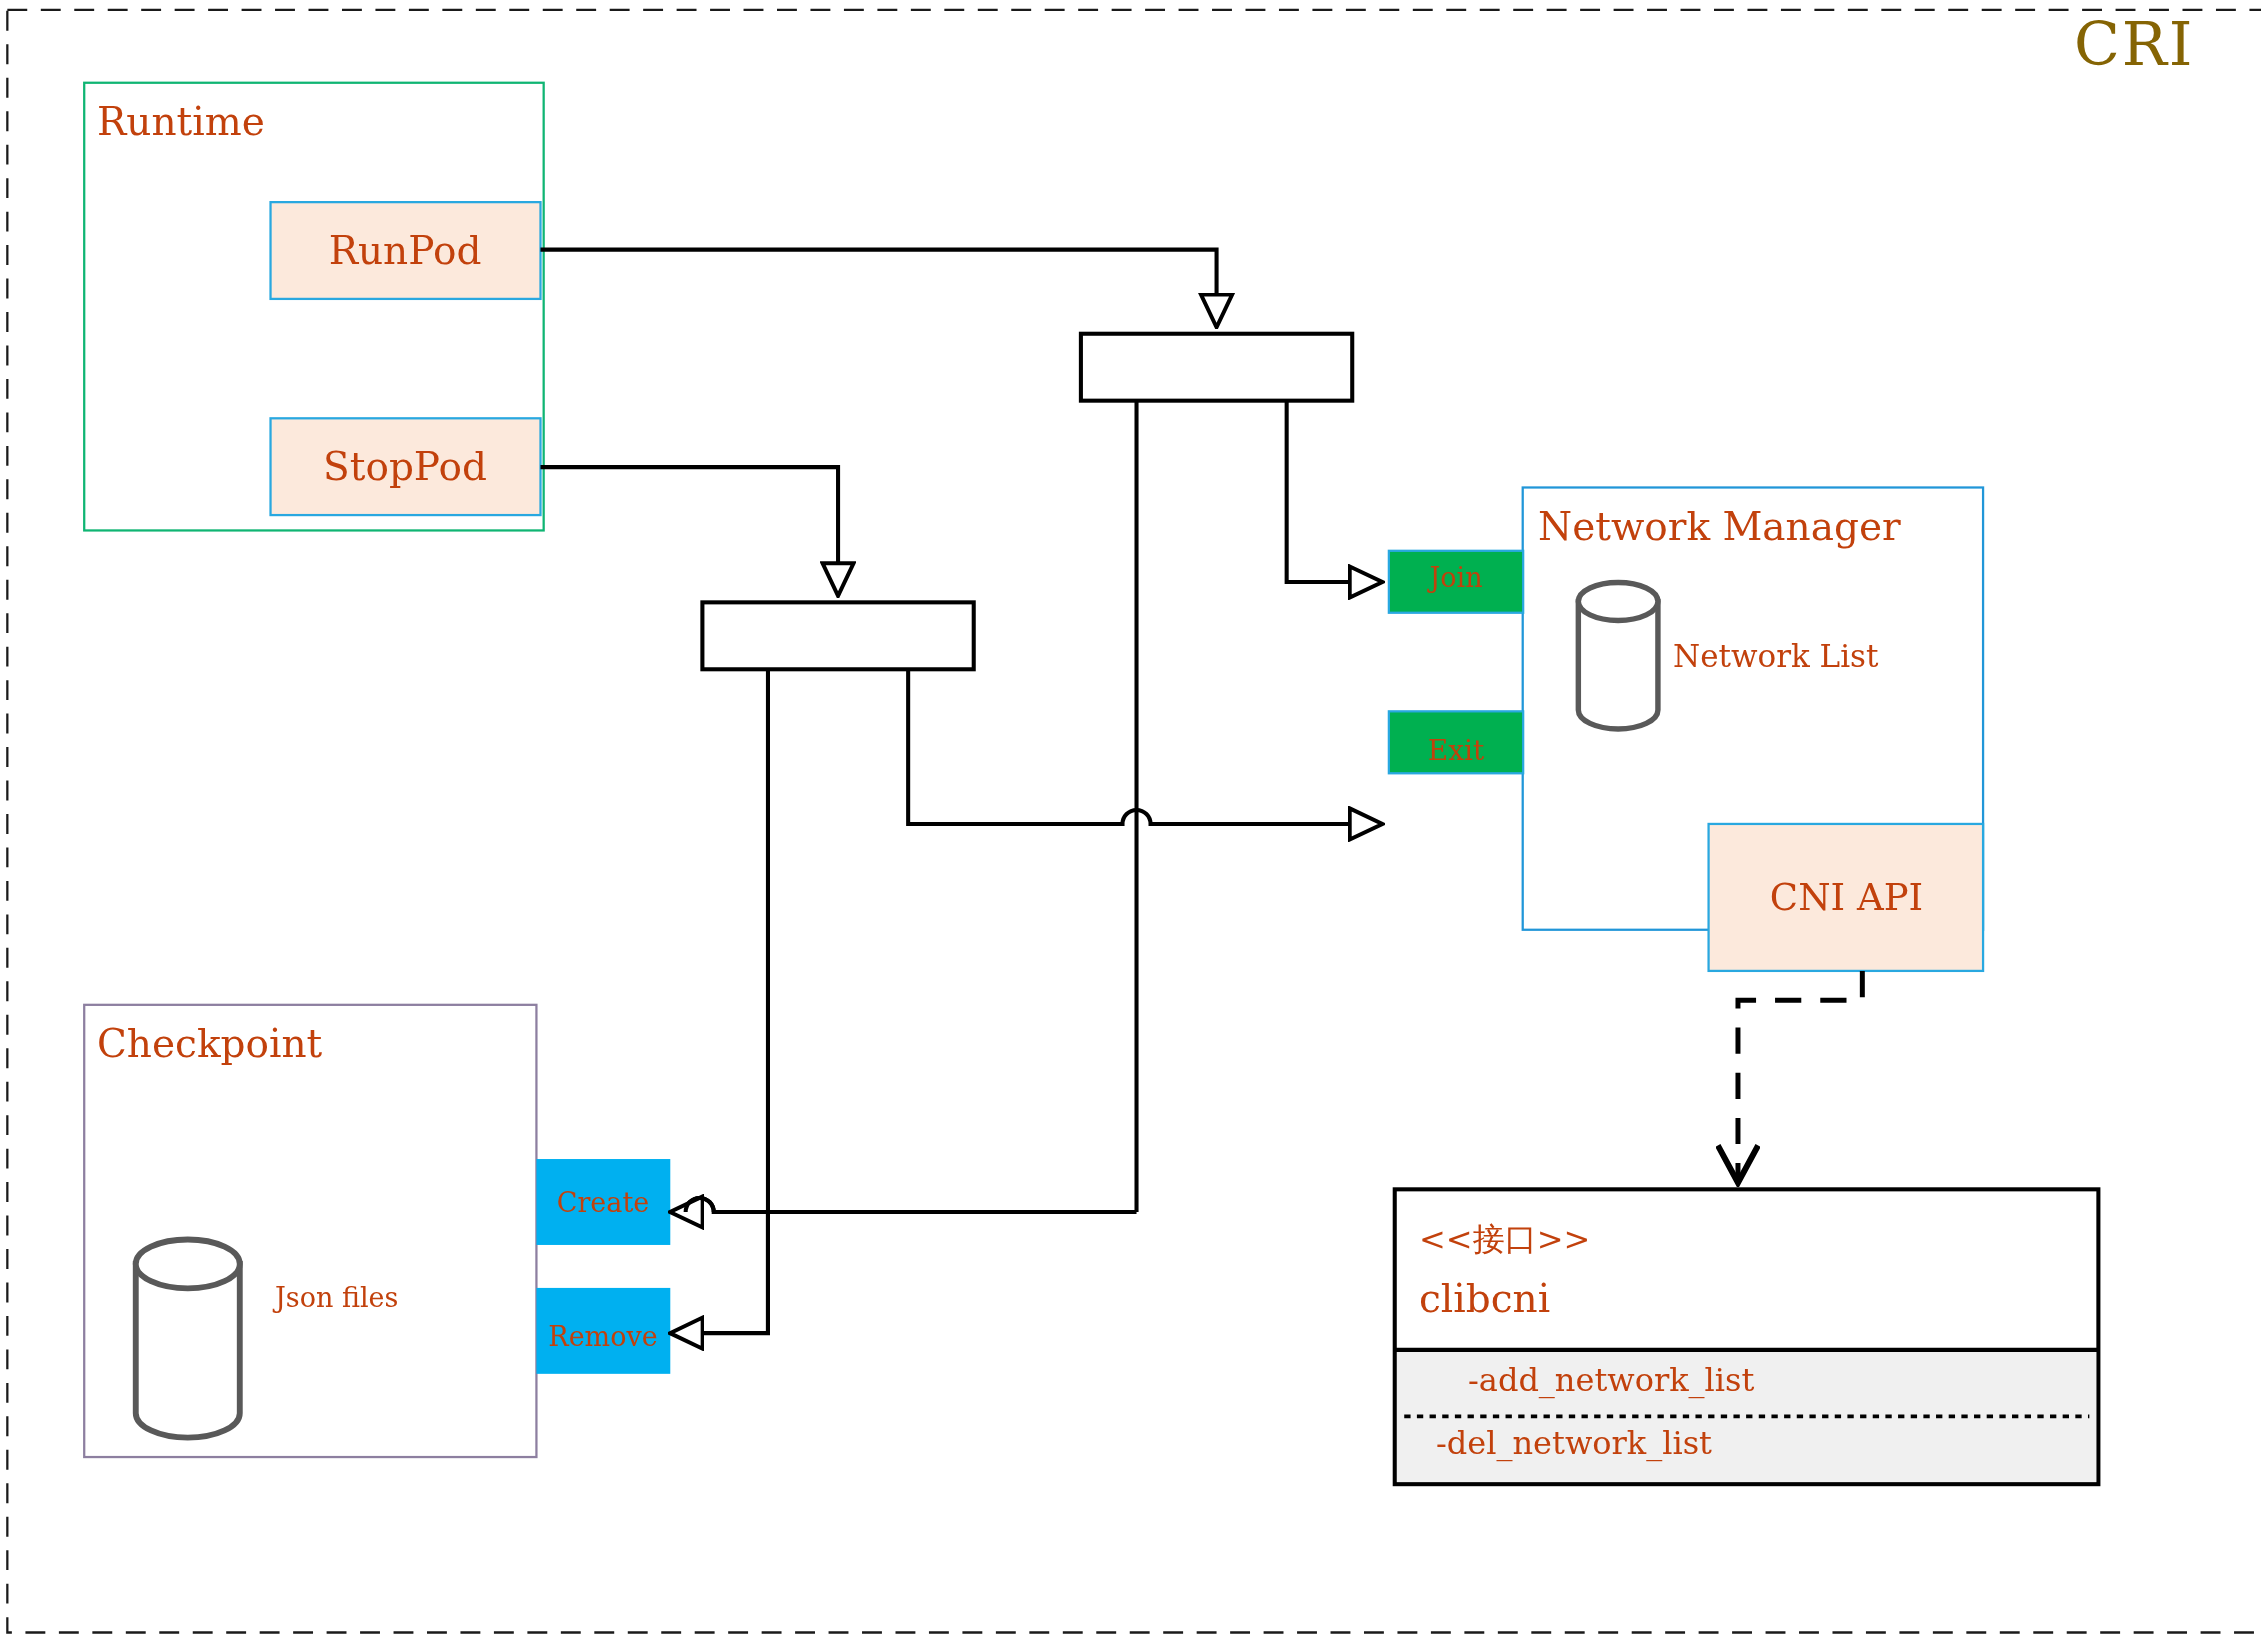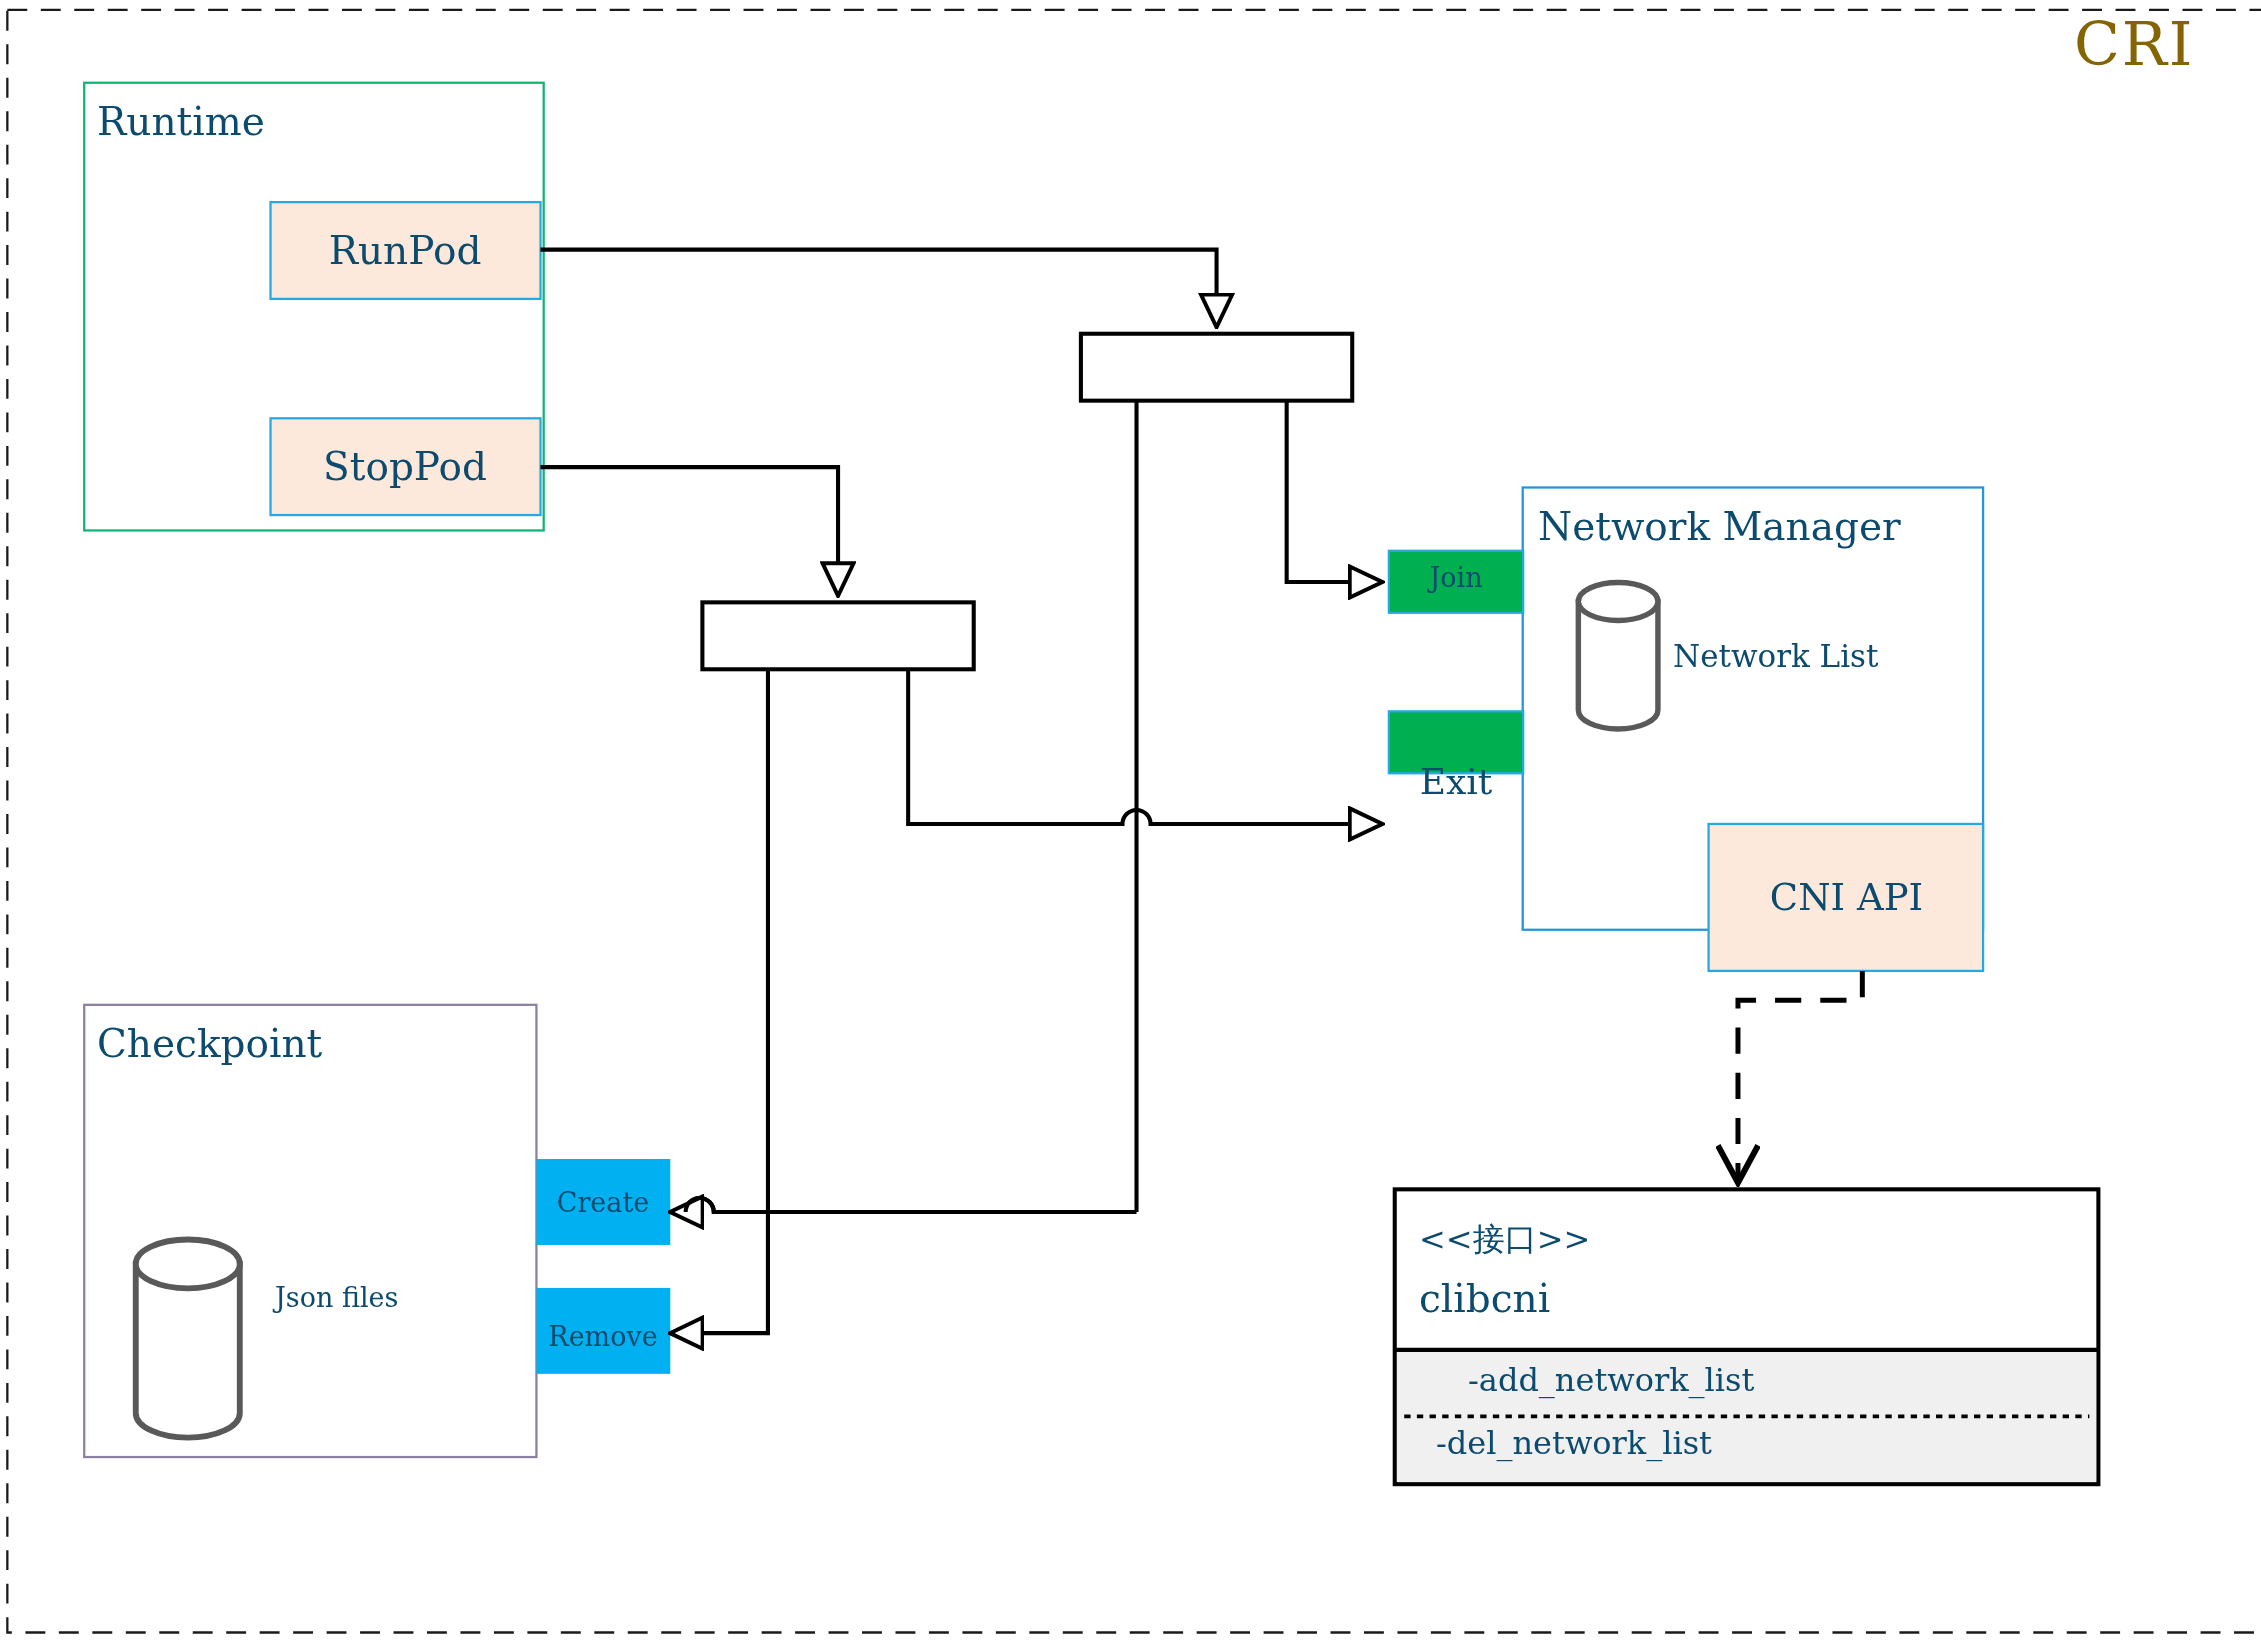--- a/index.html
+++ b/index.html
@@ -7,21 +7,21 @@
     width:2335px;height:1642px;
     font-family:"DejaVu Serif", serif;
     overflow:hidden;
   }
   #stage{position:relative;width:2335px;height:1642px;background:#fff;}
   svg#diagram{position:absolute;left:0;top:0;width:2335px;height:1642px;display:block;}
   .boxlabel{
     position:absolute;
     display:flex;align-items:center;
     font-family:"DejaVu Serif", serif;
-    color:#0c4a6e;
+    color:#c2410c;
     white-space:pre;
     pointer-events:none;
   }
   .center{justify-content:center;}
   .left{justify-content:flex-start;}
 </style>
 </head>
 <body>
 
 <div id="stage">
@@ -107,21 +107,21 @@
   <div class="boxlabel center" style="left:270px;top:418px;width:270px;height:97px;font-size:39px;">StopPod</div>
 
   <div class="boxlabel center" style="left:536px;top:1159px;width:134px;height:86px;font-size:27px;">Create</div>
 
   <div class="boxlabel center" style="left:536px;top:1288px;width:134px;height:96px;font-size:27px;">Remove</div>
 
   <div class="boxlabel left" style="left:275px;top:1275px;width:271px;height:45px;font-size:27px;">Json files</div>
 
   <div class="boxlabel center" style="left:1389px;top:551px;width:134px;height:52px;font-size:27px;">Join</div>
 
-  <div class="boxlabel center" style="left:1389px;top:750px;width:134px;height:62px;font-size:36px;">Exit</div>
+  <div class="boxlabel center" style="left:1389px;top:719px;width:134px;height:62px;font-size:28px;">Exit</div>
 
   <div class="boxlabel left" style="left:1673px;top:633px;width:317px;height:45px;font-size:31px;">Network List</div>
 
   <div class="boxlabel center" style="left:1709px;top:824px;width:275px;height:147px;font-size:37px;">CNI API</div>
 
   <div class="boxlabel left" style="left:1419px;top:1217px;width:317px;height:45px;font-size:32px;">&lt;&lt;接口&gt;&gt;</div>
 
   <div class="boxlabel left" style="left:1419px;top:1273px;width:407px;height:50px;font-size:39px;">clibcni</div>
 
   <div class="boxlabel left" style="left:1436px;top:1357px;width:543px;height:45px;font-size:32px;margin-left:32px;">-add_network_list</div>

